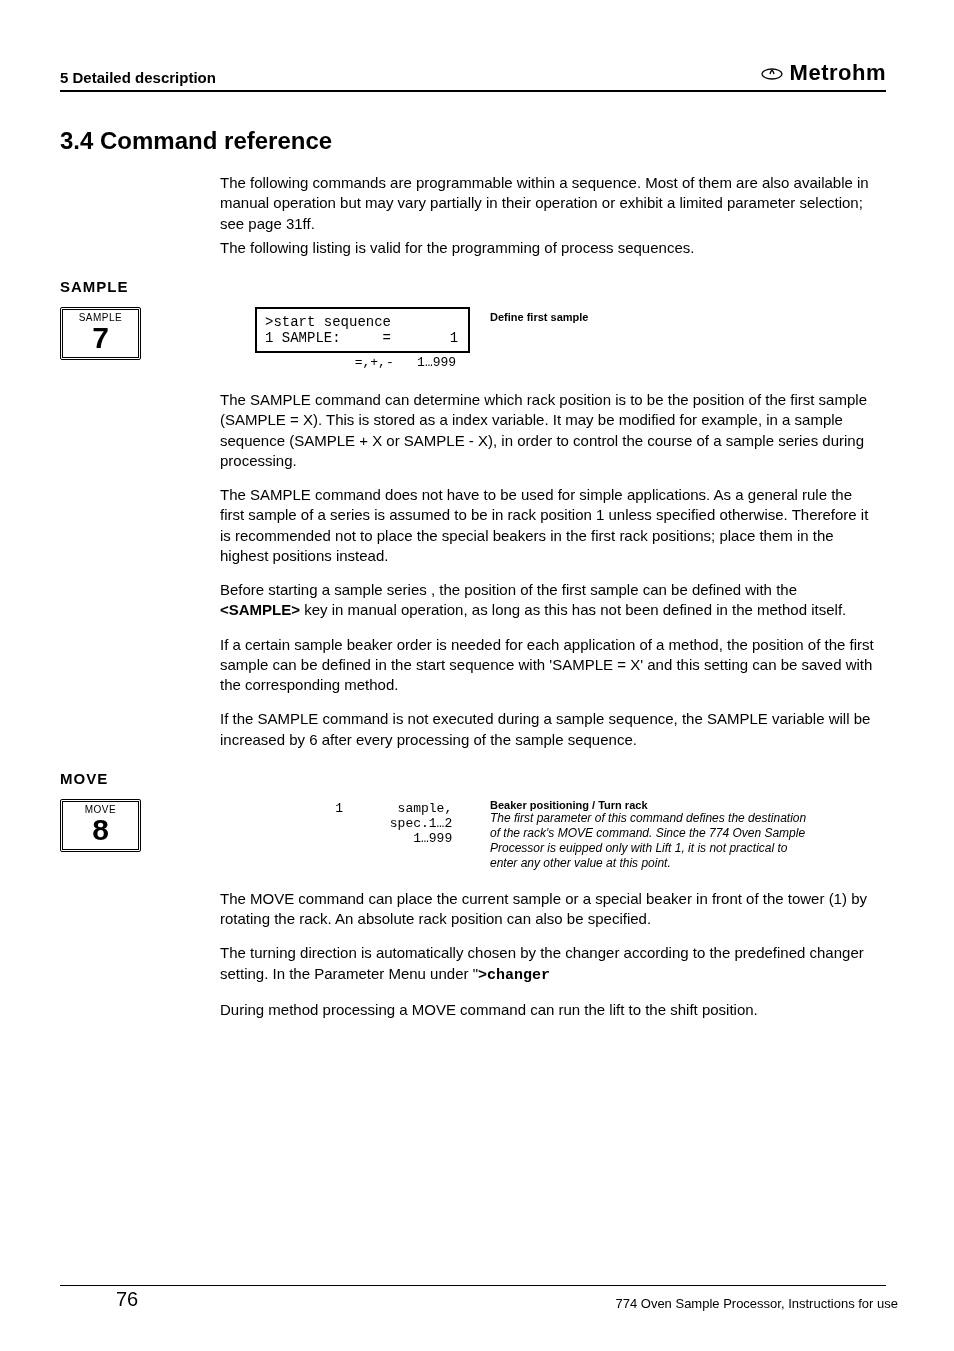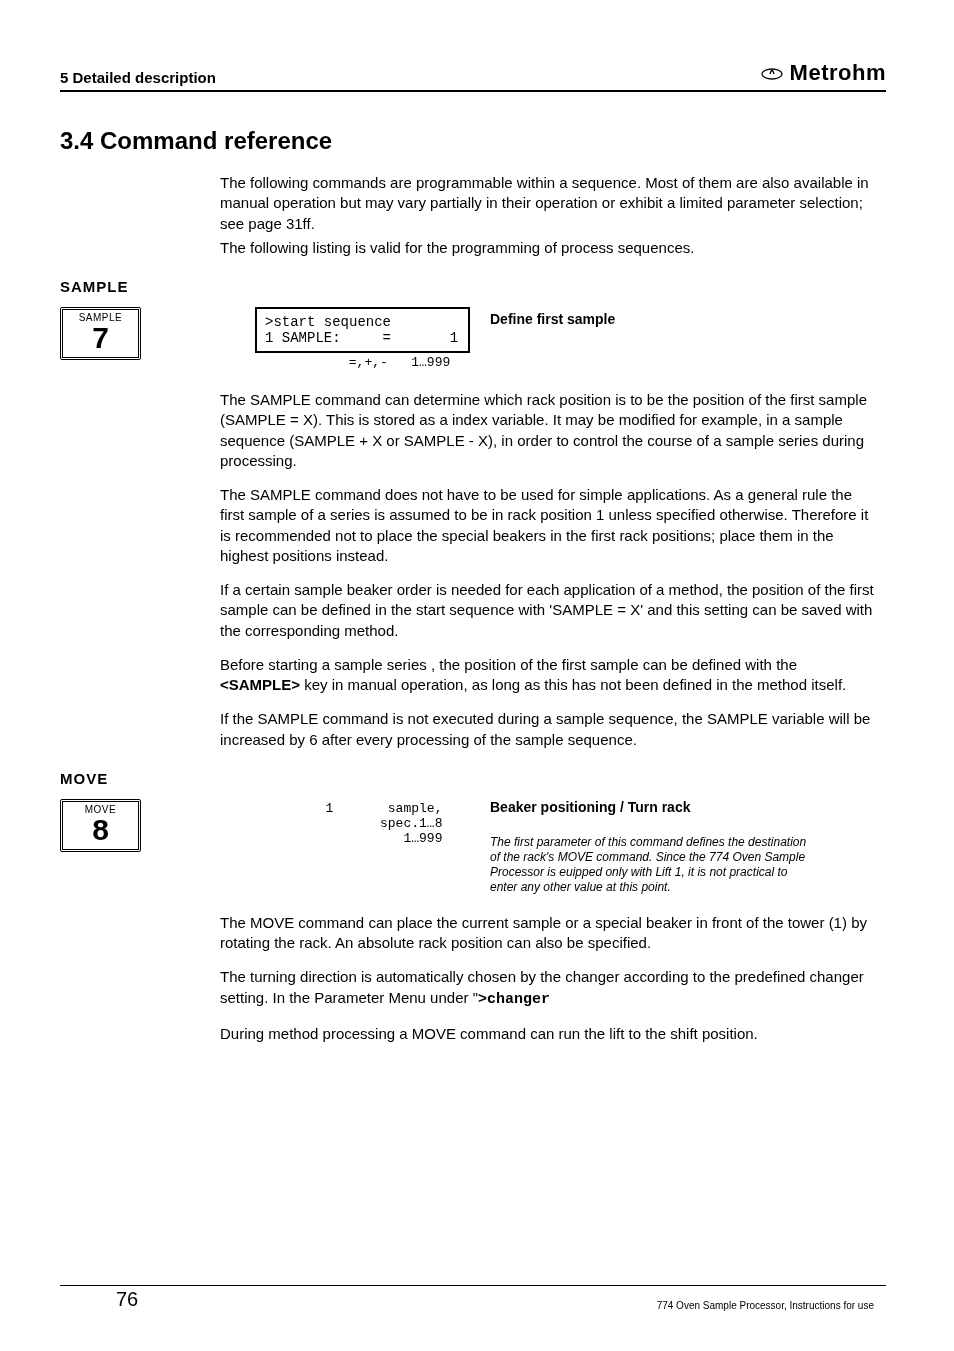--- a/index.html
+++ b/index.html
@@ -10,25 +10,25 @@
 .metrohm-text { font-family:Arial, sans-serif; font-weight:bold; font-size:22px; letter-spacing:0.5px; }
 .sec-title { font-family:Arial, sans-serif; font-weight:bold; font-size:24px; margin-bottom:18px; }
 .intro, .body-text { font-size:15px; line-height:1.35; margin:0 0 14px 0; }
 .body-col { margin-left:160px; margin-right:10px; }
 .sub-head { font-family:Arial, sans-serif; font-weight:bold; font-size:15px; margin:20px 0 12px 0; letter-spacing:1px; }
 .row-block { display:flex; align-items:flex-start; gap:20px; margin-bottom:18px; }
 .key-btn { width:75px; border:3px double #000; border-radius:2px; text-align:center; padding:2px 0 4px 0; background:#fff; }
 .key-label { font-size:10px; letter-spacing:0.5px; }
 .key-num { font-family:Arial, sans-serif; font-weight:bold; font-size:30px; line-height:1; }
 .lcd { border:2px solid #000; padding:5px 8px; font-family:"Courier New", monospace; font-size:14px; font-weight:normal; white-space:pre; width:215px; box-sizing:border-box; }
-.lcd-sub { font-family:"Courier New", monospace; font-size:13px; white-space:pre; padding:2px 8px 0 8px; width:215px; box-sizing:border-box; }
-.cmd-head { font-family:Arial, sans-serif; font-weight:bold; font-size:14px; }
-.cmd-desc { font-size:12px; font-style:italic; line-height:1.25; margin-top:20px; max-width:320px; }
+.lcd-sub { font-family:"Courier New", monospace; font-size:13px; white-space:pre; padding:2px 8px 0 8px; width:215px; box-sizing:border-box;text-align:center; }
+.cmd-head { font-family:Arial, sans-serif; font-weight:bold; font-size:11px; }
+.cmd-desc { font-size:12px; font-style:italic; line-height:1.25; margin-top:0; max-width:320px; }
 .page-num { position:absolute; bottom:40px; left:92px; font-size:20px;margin-left:24px; }
-.footer-text { position:absolute; bottom:40px; right:72px; font-size:10px;text-align:center; }
+.footer-text { position:absolute; bottom:40px; right:48px; font-size:13px;text-align:center; }
 .bottom-rule { position:absolute; bottom:65px; left:60px; right:60px; border-top:1px solid #000; }
 .bold-inline { font-weight:bold; font-family:Arial, sans-serif; }
 .mono { font-family:"Courier New", monospace; }
 </style>
 </head>
 <body>
 
 <div class="page">
 
   <div class="header-row">
@@ -65,38 +65,38 @@
       <div class="lcd"><span>&gt;start sequence</span>
 <span>1 SAMPLE:     =       1</span></div>
       <div class="lcd-sub"><span>           =,+,-   1…999</span></div>
     </div>
     <div class="cmd-head" style="padding-top:4px">Define first sample</div>
   </div>
 
   <div class="body-col" style="margin-top:20px">
     <p class="body-text">The SAMPLE command can determine which rack position is to be the position of the first sample (SAMPLE = X).  This is stored as a index variable. It may be modified for example, in a sample sequence (SAMPLE + X or SAMPLE - X), in order to control the course of a sample series during processing.</p>
     <p class="body-text">The SAMPLE command does not have to be used for simple applications. As a general rule the first sample of a series is assumed to be in rack position 1 unless specified otherwise.  Therefore it is recommended not to place the special beakers in the first rack positions; place them in the highest positions instead.</p>
+    <p class="body-text">Before starting a sample series , the position of the first sample can be defined with the  <span class="bold-inline">&lt;SAMPLE&gt;</span>  key in manual operation, as long as this has not been defined in the method itself.</p>
     <p class="body-text">If a certain sample beaker order is needed for each application of a method, the position of the first sample can be defined in the start sequence with 'SAMPLE = X' and this setting can be saved with the corresponding method.</p>
-    <p class="body-text">Before starting a sample series , the position of the first sample can be defined with the  <span class="bold-inline">&lt;SAMPLE&gt;</span>  key in manual operation, as long as this has not been defined in the method itself.</p>
     <p class="body-text">If the SAMPLE command is not executed during a sample sequence, the SAMPLE variable will be increased by 6 after every processing of the sample sequence.</p>
   </div>
 
   <div class="sub-head">MOVE</div>
 
   <div class="row-block" style="align-items:flex-start">
     <div style="width:95px">
       <div class="key-btn">
         <div class="key-label">MOVE</div>
         <div class="key-num">8</div>
       </div>
     </div>
     <div style="width:60px"></div>
     <div>
       <div class="lcd-sub"><span>        1       sample,</span></div>
-      <div class="lcd-sub" style="padding-top:0"><span>               spec.1…8</span></div>
+      <div class="lcd-sub" style="padding-top:0"><span>               spec.1…2</span></div>
       <div class="lcd-sub" style="padding-top:0"><span>                  1…999</span></div>
     </div>
     <div style="flex:1">
       <div class="cmd-head">Beaker positioning / Turn rack</div>
       <div class="cmd-desc">The first parameter of this command defines the destination of the rack's MOVE command. Since the 774 Oven Sample Processor is euipped only with Lift 1, it is not practical to enter any other value at this point.</div>
     </div>
   </div>
 
   <div class="body-col">
     <p class="body-text">The MOVE command can place the current sample or a special beaker in front of the tower (1) by rotating the rack.  An absolute rack position can also be specified.</p>

